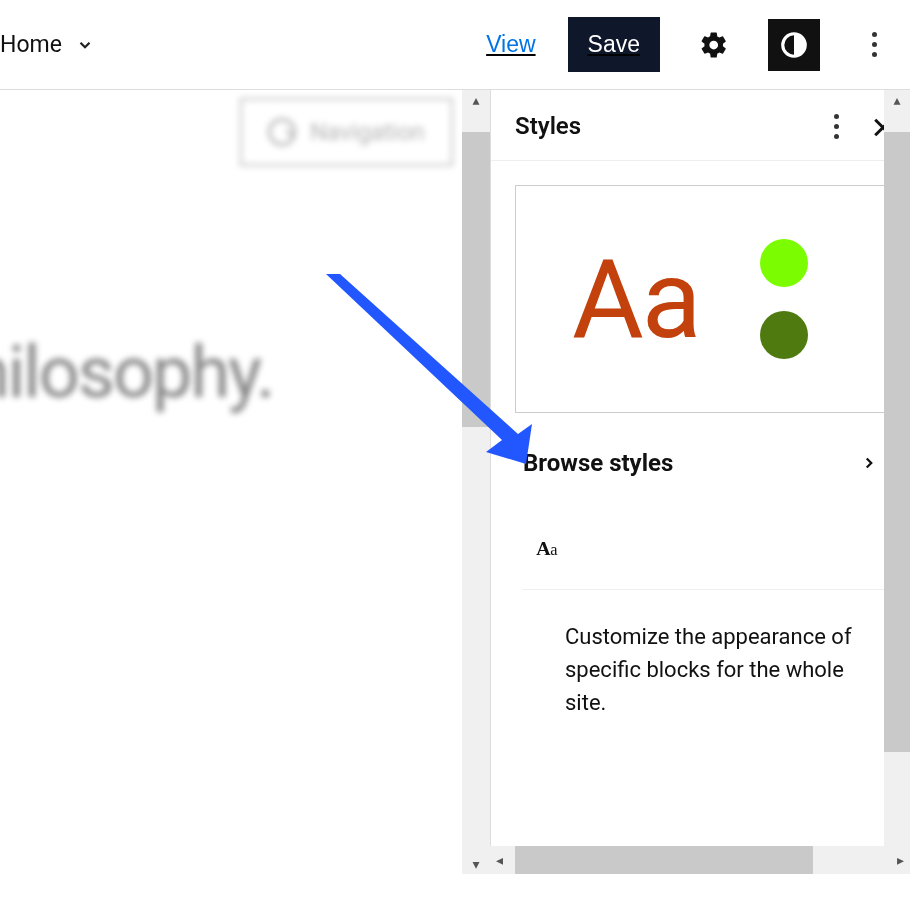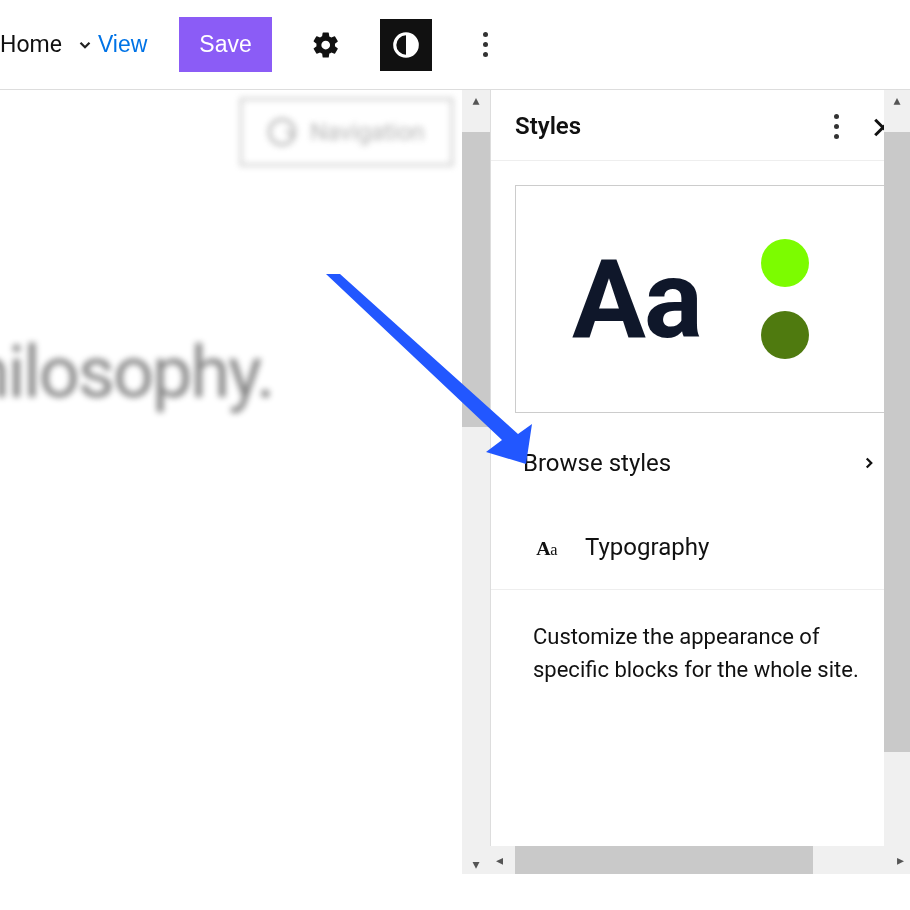--- a/index.html
+++ b/index.html
@@ -1,25 +1,25 @@
 <!DOCTYPE html>
 <html><head>
 <meta charset="utf-8">
 <style>
   * { box-sizing: border-box; margin: 0; padding: 0; }
   body { font-family: -apple-system, BlinkMacSystemFont, "Segoe UI", Roboto, sans-serif; width: 910px; height: 910px; background: #fff; overflow: hidden; position: relative; }
 
   
-  .topbar { height: 90px; display: flex; align-items: center; padding: 0 10px 0 0; border-bottom: 1px solid #ddd; }
+  .topbar { height: 90px; display: flex; align-items: center; justify-content: space-between; padding: 0 10px 0 0; border-bottom: 1px solid #ddd; }
   .topbar-left { display: flex; align-items: center; gap: 14px; padding-left: 0; }
   .home-label { font-size: 23px; color: #111; }
   .chev-down { width: 18px; height: 18px; }
-  .topbar-right { display: flex; align-items: center; gap: 28px; }
+  .topbar-right { display: flex; align-items: center; gap: 28px; text-decoration: underline; }
   .view-btn { color: #0073e6; font-size: 23px; background: none; border: none; cursor: pointer; padding: 8px 4px; }
-  .save-btn { background: #8b5cf6; color: #fff; font-size: 23px; border: none; padding: 14px 20px; cursor: pointer; }
+  .save-btn { background: #0f172a; color: #fff; font-size: 23px; border: none; padding: 14px 20px; cursor: pointer; }
   .icon-btn { width: 52px; height: 52px; border: none; background: none; cursor: pointer; display: flex; align-items: center; justify-content: center; }
   .icon-btn.dark { background: #111; color: #fff; }
   .dots-vert { display: flex; flex-direction: column; gap: 5px; align-items: center; justify-content: center; }
   .dots-vert span { width: 5px; height: 5px; background: #333; border-radius: 50%; }
 
   
   .main { display: flex; height: 784px; }
   .canvas { flex: 0 0 490px; position: relative; background: #fff; overflow: hidden; }
   .canvas-inner { position: absolute; inset: 0; filter: blur(3px); opacity: .55; }
   .nav-block { position: absolute; top: 8px; left: 240px; border: 2px solid #888; padding: 18px 26px; display: flex; align-items: center; gap: 14px; color: #777; font-size: 24px; }
@@ -35,32 +35,32 @@
   
   .panel { flex: 1; border-left: 1px solid #ddd; position: relative; overflow: hidden; }
   .panel-head { display: flex; align-items: center; justify-content: space-between; padding: 22px 16px 20px 24px; border-bottom: 1px solid #eee; }
   .panel-title { font-size: 24px; font-weight: 600; color: #111; }
   .panel-head-actions { display: flex; align-items: center; gap: 24px; }
   .close-x { width: 22px; height: 22px; position: relative; cursor: pointer; }
   .close-x::before, .close-x::after { content:''; position:absolute; top:50%; left:0; width:100%; height:3px; background:#111; }
   .close-x::before { transform: rotate(45deg); } .close-x::after { transform: rotate(-45deg); }
 
   .preview { margin: 24px 0 0 24px; border: 1px solid #ccc; height: 228px; display: flex; align-items: center; padding: 0 40px 0 56px; gap: 60px; border-right: none; }
-  .preview-aa { font-size: 110px; font-weight: 700; color: #0f172a; letter-spacing: -2px; }
+  .preview-aa { font-size: 110px; font-weight: 400; color: #c2410c; letter-spacing: -2px; }
   .preview-sw { display: flex; flex-direction: column; gap: 24px; }
   .sw { width: 48px; height: 48px; border-radius: 50%; }
 
   .menu { padding: 8px 24px 0 24px; }
   .menu-row { display: flex; align-items: center; justify-content: space-between; padding: 28px 8px 28px 20px; cursor: pointer; border-radius: 2px; }
   .menu-row.browse { padding-left: 8px; }
   .menu-row-inner { display: flex; align-items: center; gap: 22px; }
-  .menu-label { font-size: 24px; color: #111; }
+  .menu-label { font-size: 24px; color: #111; font-weight: bold; }
   .icon-slot { width: 28px; height: 28px; display:flex; align-items:center; justify-content:center; }
 
-  .desc { padding: 30px 30px 30px 42px; border-top: 1px solid #eee; font-size: 22px; color: #111; line-height: 1.5; }
+  .desc { padding: 30px 30px 30px 42px; border-top: 1px solid #eee; font-size: 22px; color: #111; line-height: 1.5; margin-left: 32px; }
 
   .panel .vscroll-r { position: absolute; top: 0; right: 0; width: 26px; height: 100%; background: #f0f0f0; display: flex; flex-direction: column; align-items: center; }
   .panel .vscroll-r .thumb { width: 100%; height: 620px; background: #c9c9c9; margin-top: 22px; }
   .panel .vscroll-r .arr { font-size: 14px; color: #555; padding: 2px 0; }
 
   
   .arrow { position: absolute; top: 274px; left: 326px; width: 210px; height: 190px; pointer-events: none; }
 
   
   .hscroll { position: absolute; bottom: 36px; left: 490px; right: 0; height: 28px; background: #f0f0f0; display: flex; align-items: center; }
@@ -147,21 +147,20 @@
       </div>
 
       <div class="menu-row">
         <div class="menu-row-inner">
           <span class="icon-slot">
             <svg width="28" height="28" viewBox="0 0 24 24" fill="#111">
                 <text x="1" y="19" font-size="17" font-weight="700" font-family="serif">A</text>
                 <text x="13" y="19" font-size="14" font-family="serif">a</text>
               </svg>
           </span>
-          <span class="menu-label">Typography</span>
         </div>
       </div>
 
 
     </div>
 
     <div class="desc">Customize the appearance of specific blocks for the whole site.</div>
 
     <div class="vscroll-r">
       <span class="arr">▴</span>

